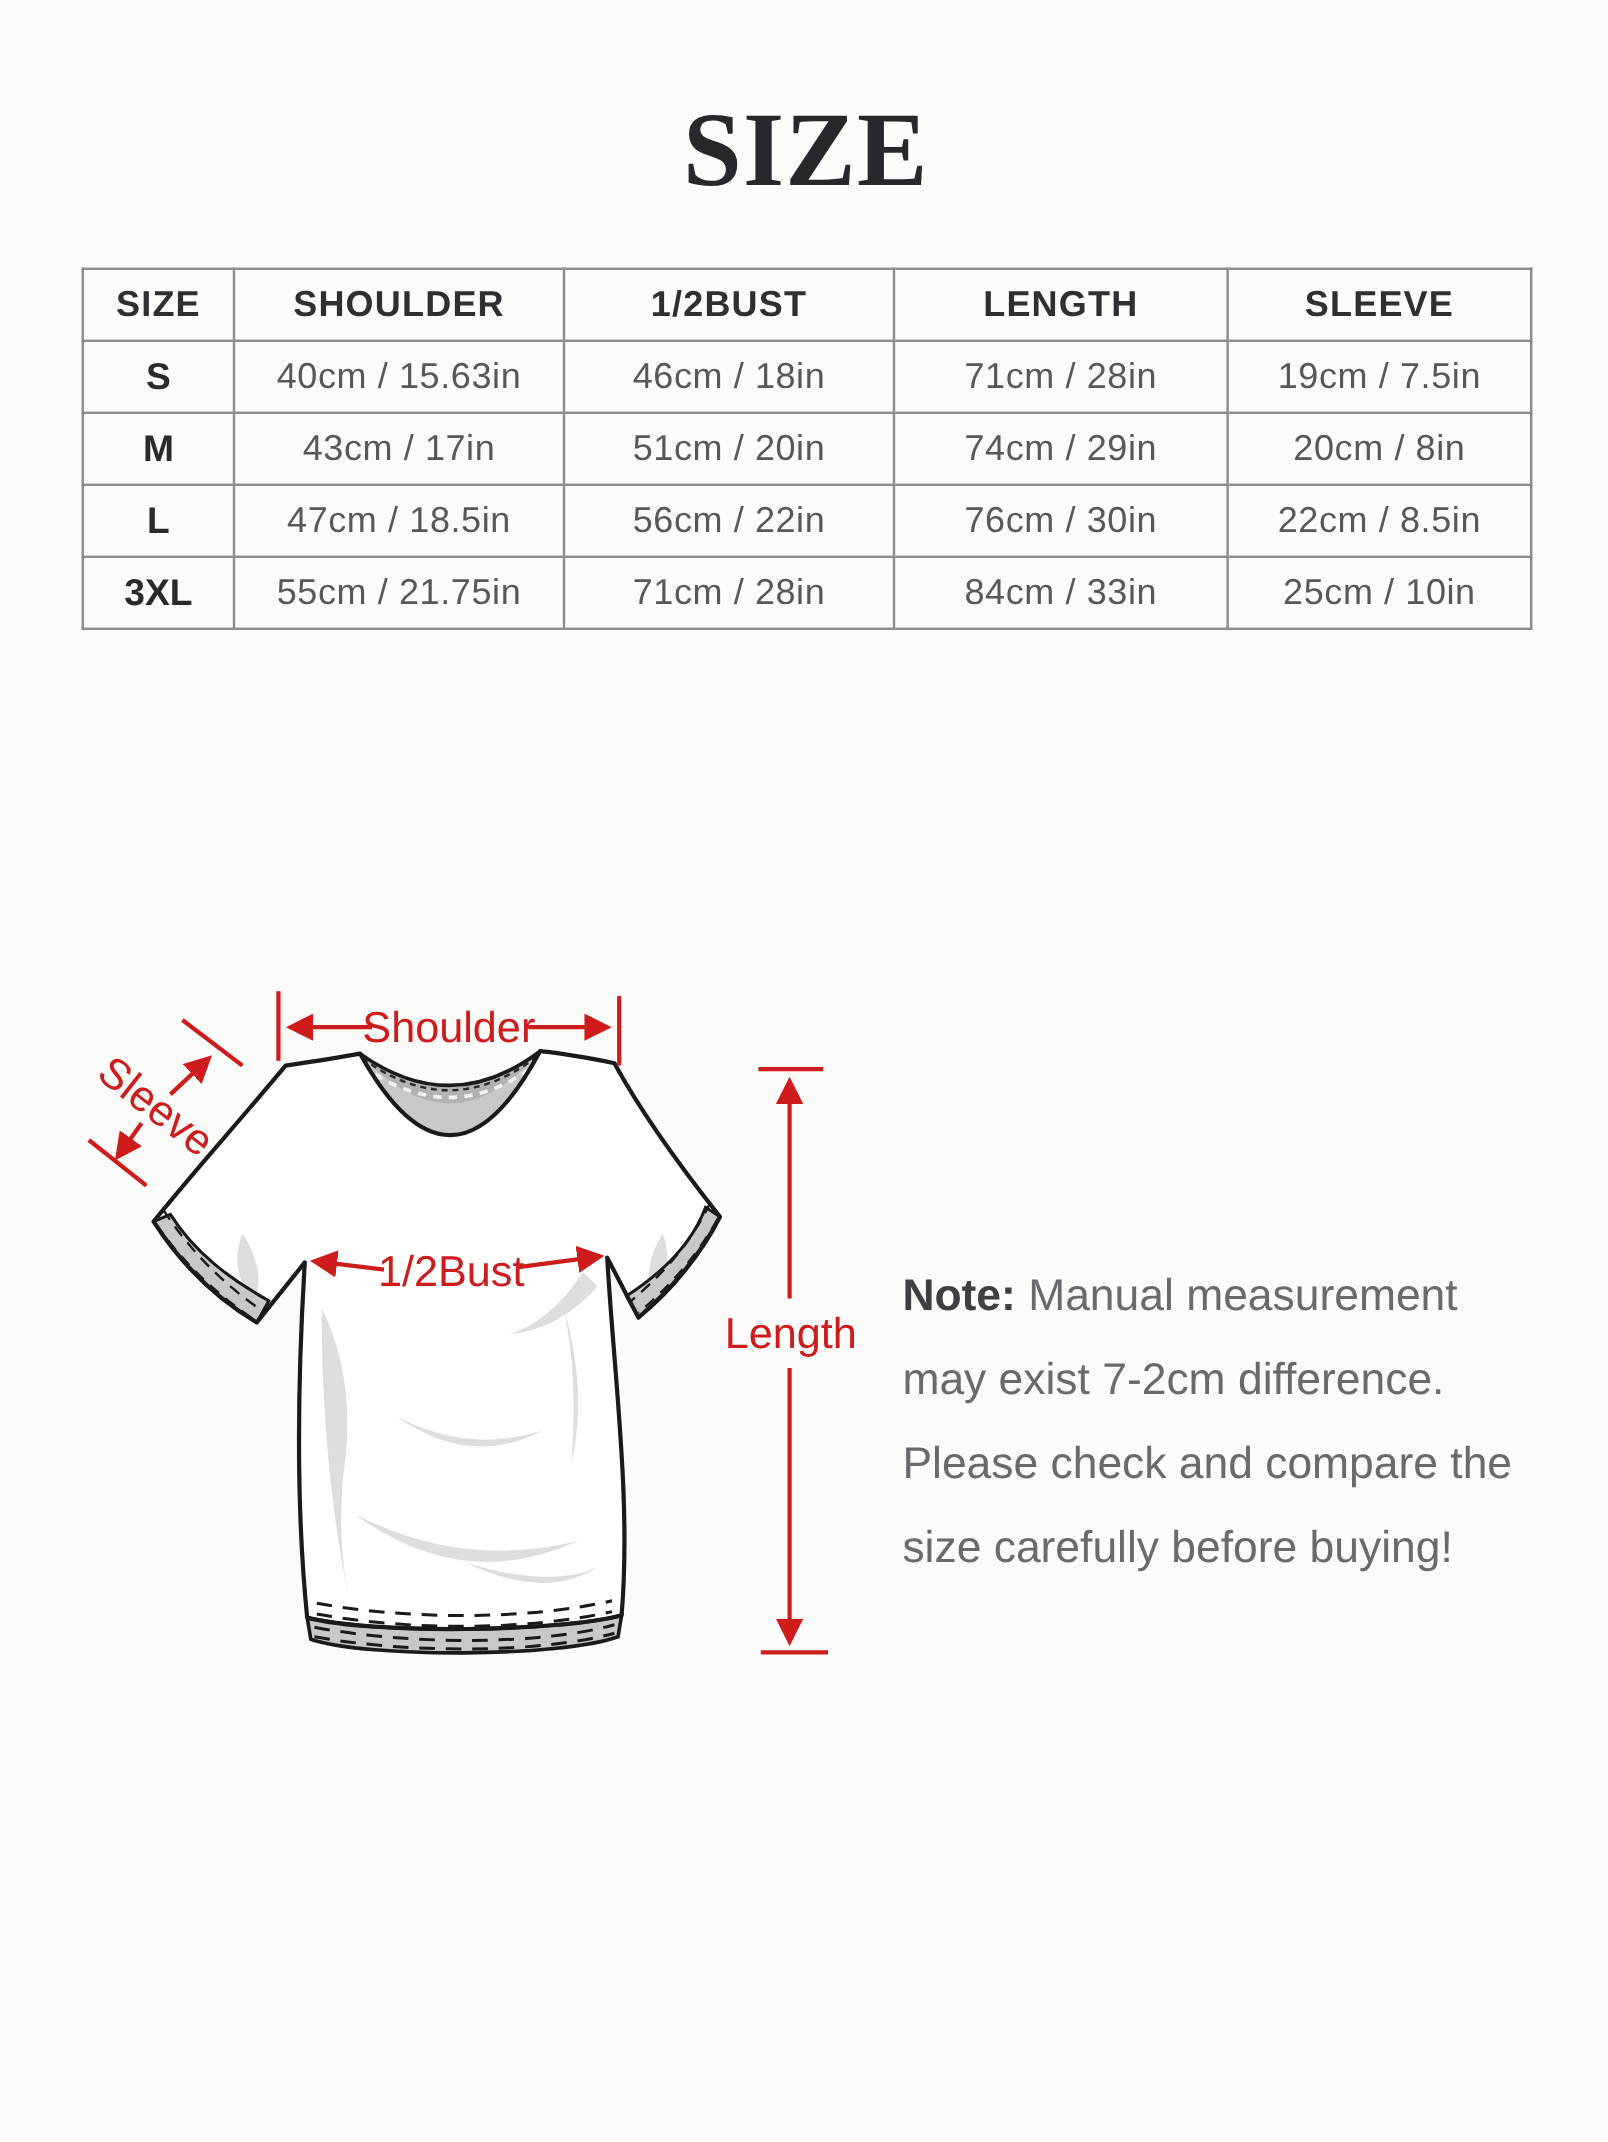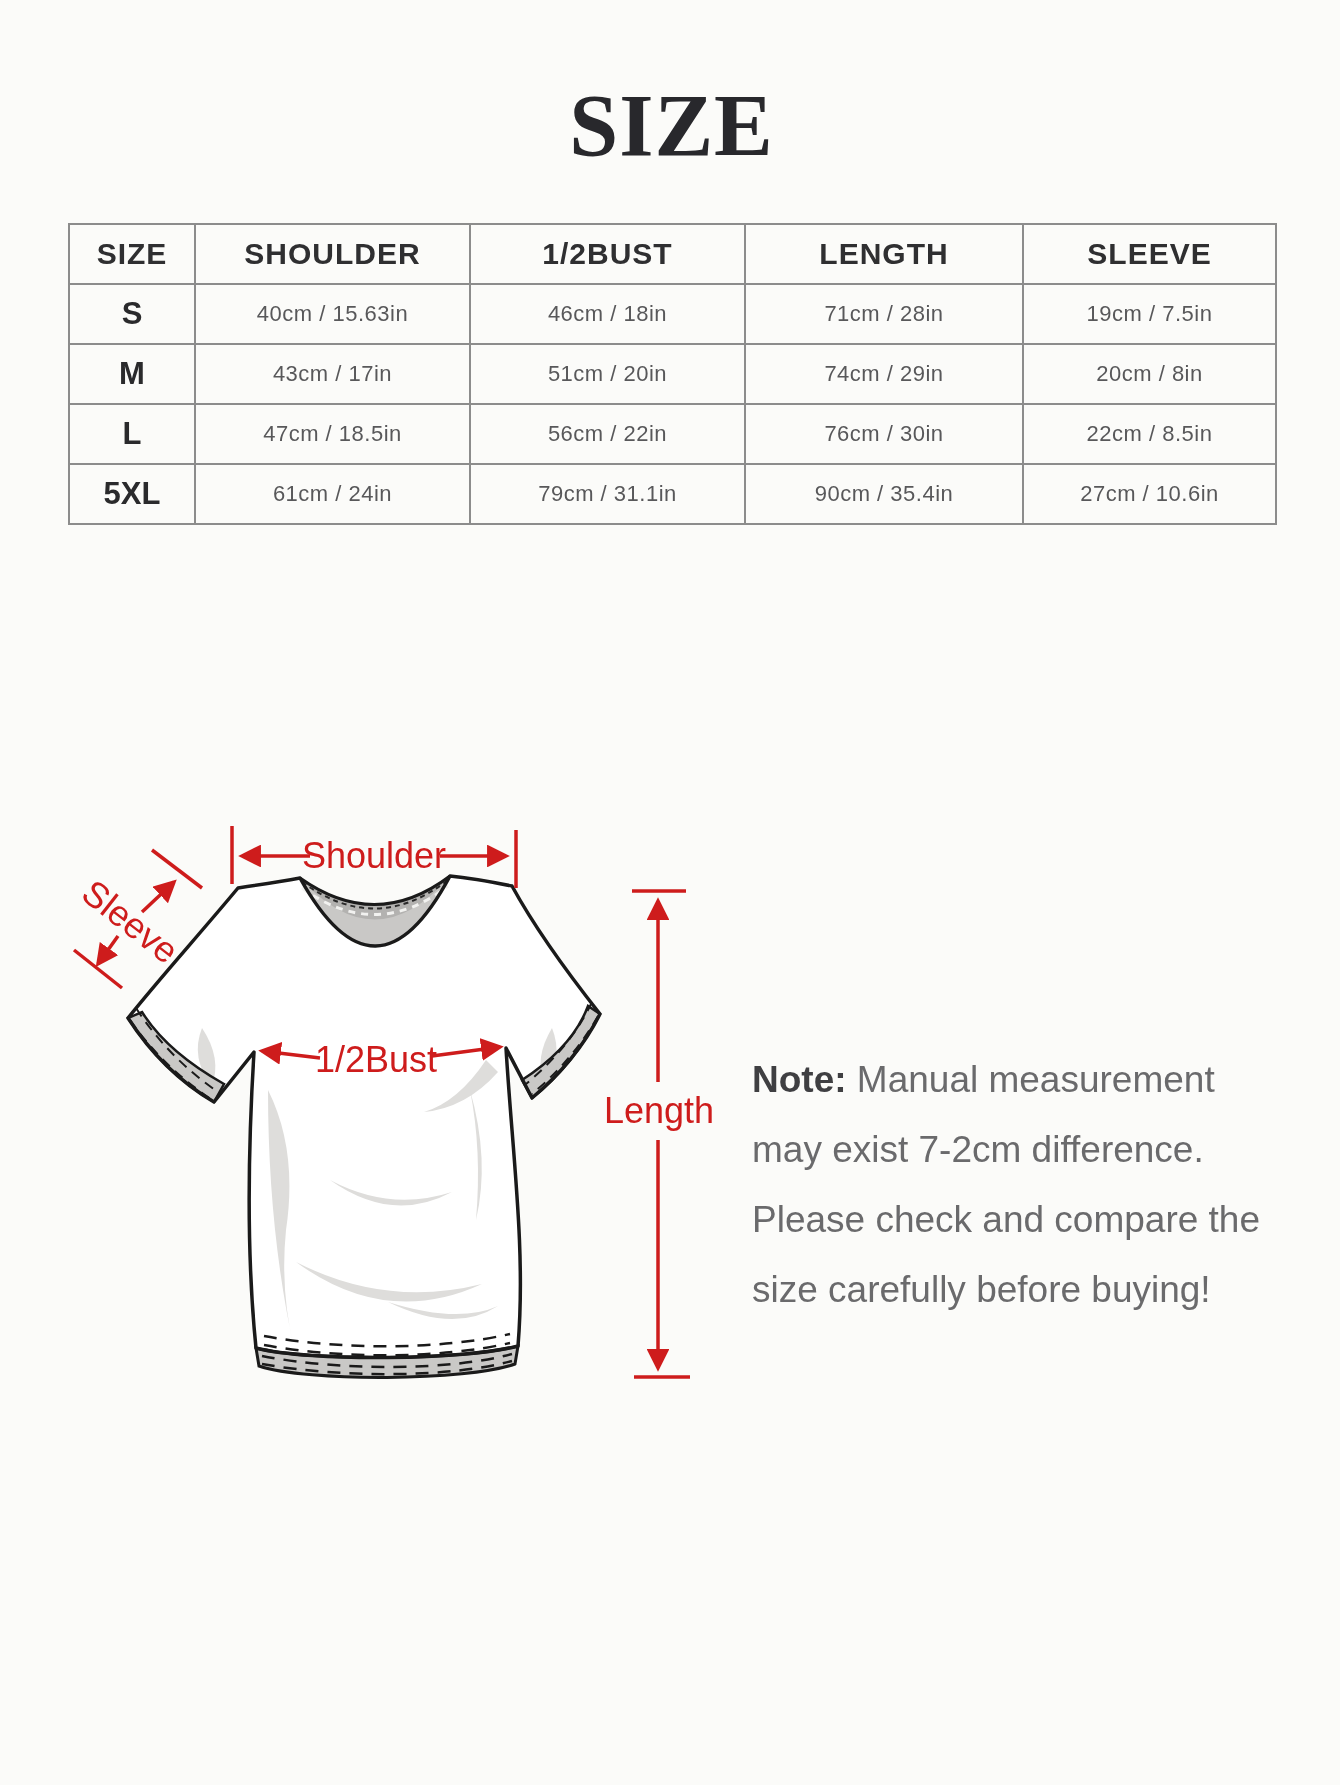--- a/index.html
+++ b/index.html
@@ -29,21 +29,21 @@
     padding:0;height:58px;
     font-family:"Liberation Sans",sans-serif;
   }
   .size-table thead th{
     font-size:30px;font-weight:bold;color:#2f2f31;letter-spacing:1px;
   }
   .size-table tbody th{
     font-size:31px;font-weight:bold;color:#2a2a2c;
   }
   .size-table tbody td{
-    font-size:22px;font-weight:normal;color:#58585a;letter-spacing:0.5px;
+    font-size:30px;font-weight:normal;color:#58585a;letter-spacing:0.5px;
   }
   
   svg.diagram{
     position:absolute;left:0;top:0;width:1340px;height:1785px;
     pointer-events:none;
   }
   
   .measure-label{
     position:absolute;
     color:#ce1c1c;font-size:36px;font-weight:normal;
@@ -98,25 +98,25 @@
         <td>20cm / 8in</td>
       </tr>
       <tr>
         <th>L</th>
         <td>47cm / 18.5in</td>
         <td>56cm / 22in</td>
         <td>76cm / 30in</td>
         <td>22cm / 8.5in</td>
       </tr>
       <tr>
-        <th>5XL</th>
-        <td>61cm / 24in</td>
-        <td>79cm / 31.1in</td>
-        <td>90cm / 35.4in</td>
-        <td>27cm / 10.6in</td>
+        <th>3XL</th>
+        <td>55cm / 21.75in</td>
+        <td>71cm / 28in</td>
+        <td>84cm / 33in</td>
+        <td>25cm / 10in</td>
       </tr>
     </tbody>
 </table>
 
 <svg class="diagram" viewBox="0 0 1340 1785" xmlns="http://www.w3.org/2000/svg">
   <defs>
     <marker id="arr" viewBox="0 0 12 12" refX="10" refY="6" markerWidth="6.5" markerHeight="6.5" orient="auto-start-reverse">
       <path d="M0,0 L12,6 L0,12 Z" fill="#ce1c1c"></path>
     </marker>
   </defs>

